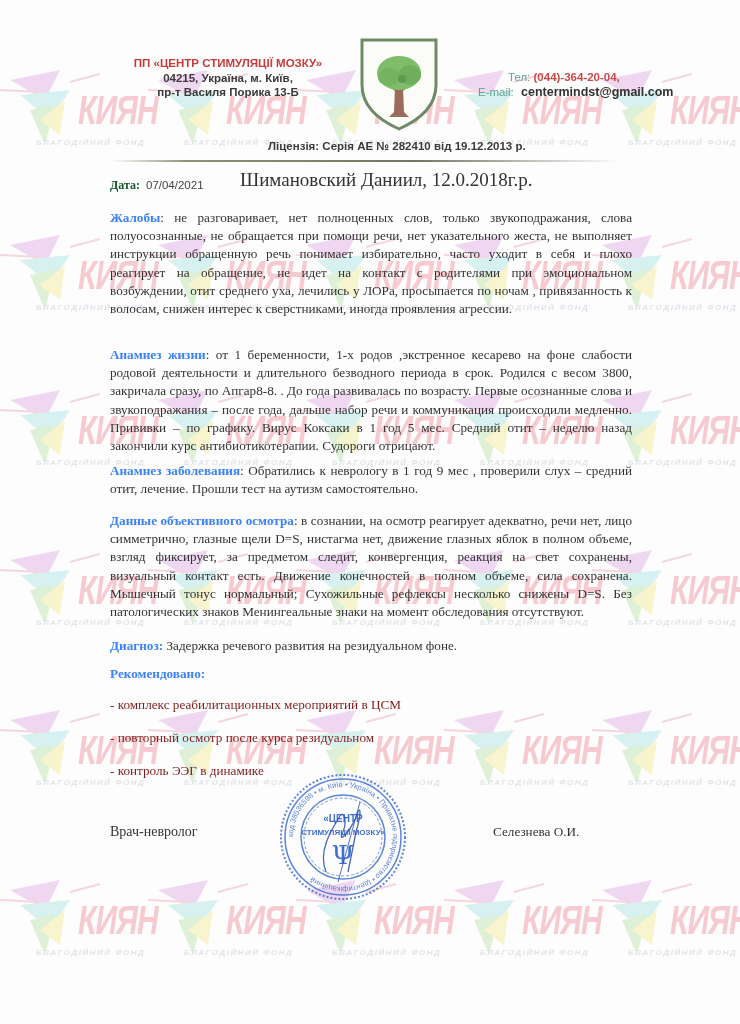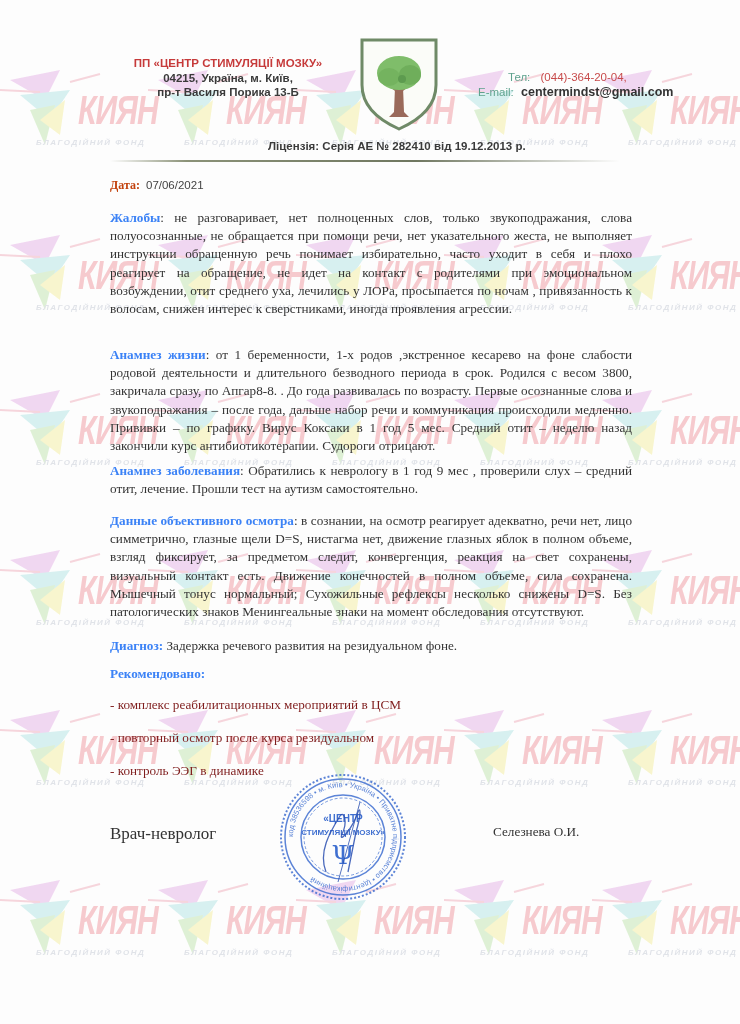--- a/index.html
+++ b/index.html
@@ -33,55 +33,55 @@
     font-family: "Liberation Sans", sans-serif; font-weight: bold; font-size: 11.5px; line-height: 14.5px;
     color: #3a3a3a;
   }
   .org-name { color: #c63a3a; }
   .logo { position: absolute; left: 359px; top: 37px; width: 80px; height: 94px; }
   .contacts {
     position: absolute; left: 478px; top: 70px; width: 230px;
     font-family: "Liberation Sans", sans-serif; font-size: 11.5px; line-height: 15px;
   }
   .contacts .row1 { padding-left: 30px; color: #5fa28e; }
-  .contacts .row1 .val { color: #c74a4a; font-weight: normal; margin-left: 7px; }
+  .contacts .row1 .val { color: #c74a4a; font-weight: bold; }
   .contacts .lbl-mail { color: #5fa28e; margin-top: 30px; }
   .contacts .val-mail { color: #333; font-weight: bold; font-size: 12.5px; margin-left: 4px; }
   .license {
     position: absolute; left: 268px; top: 140px;
     font-family: "Liberation Sans", sans-serif; font-weight: bold; font-size: 11.5px; color: #3a3a3a;
   }
   .header-rule {
     position: absolute; left: 110px; top: 160px; width: 510px; height: 2px;
     background: linear-gradient(90deg, rgba(140,150,110,0) 0%, #8b9278 15%, #6f7760 60%, rgba(140,150,110,0) 100%);
   }
 
   
   .date-line { position: absolute; left: 110px; top: 175px; }
-  .date-label { font-family: "Liberation Serif", serif; font-weight: bold; font-size: 12px; color: #c2410c; }
+  .date-label { font-family: "Liberation Serif", serif; font-weight: bold; font-size: 12px; color: #14532d; }
   .date-value { font-family: "Liberation Sans", sans-serif; font-size: 11.5px; color: #444; margin-left: 2px; }
   .patient { position: absolute; left: 240px; top: 169px; font-size: 19px; color: #333; }
 
   .para {
     position: absolute; left: 110px; width: 522px;
     font-size: 13.2px; line-height: 18.2px; text-align: justify; color: #333;
   }
   .para b { color: #3b82f6; }
   .p-complaints { top: 209px; }
   .p-life { top: 346px; }
   .p-disease { top: 462px; }
   .p-exam { top: 512px; }
   .p-diag { top: 637px; }
   .p-rec { top: 665px; }
   .rec-item { position: absolute; left: 110px; font-size: 13.2px; color: #7f1d1d; }
   .rec-1 { top: 697px; }
   .rec-2 { top: 730px; }
   .rec-3 { top: 763px; }
 
-  .sig-role { position: absolute; left: 110px; top: 824px; font-size: 17px; color: #333; }
+  .sig-role { position: absolute; left: 110px; top: 824px; font-size: 14px; color: #333; }
   .sig-name { position: absolute; left: 493px; top: 824px; font-size: 13.2px; color: #333; }
   .stamp { position: absolute; left: 278px; top: 772px; width: 130px; height: 130px; }
 </style>
 </head>
 <body>
 
 <div class="wm-layer" id="wm-layer">
     <div class="wm" style="left: 0px; top: 60px;">
       <svg width="110" height="90" viewBox="0 0 110 90">
         <polygon points="10,20 60,10 45,40" fill="#e7b9e8"></polygon>
@@ -473,22 +473,23 @@
       <span class="lbl-mail">E-mail:</span>
       <span class="val-mail">centermindst@gmail.com</span>
     </div>
   </div>
 
   <div class="license">Ліцензія: Серія АЕ № 282410 від 19.12.2013 р.</div>
   <div class="header-rule"></div>
 
   <div class="date-line">
     <span class="date-label">Дата:</span>
-    <span class="date-value">07/06/2021</span>
-  </div>
+    <span class="date-value">07/04/2021</span>
+  </div>
+  <div class="patient">Шимановский Даниил, 12.0.2018г.р.</div>
 
   <div class="para p-complaints">
     <b>Жалобы</b><span>:  не разговаривает, нет полноценных слов, только звукоподражания, слова полуосознанные, не обращается при помощи речи, нет указательного жеста, не выполняет инструкции обращенную речь понимает избирательно, часто уходит в себя и плохо реагирует на обращение, не идет на контакт с родителями при эмоциональном возбуждении, отит среднего уха, лечились у ЛОРа, просыпается по ночам , привязанность к волосам, снижен интерес к сверстниками, иногда проявления агрессии.</span>
   </div>
 
   <div class="para p-life">
     <b>Анамнез жизни</b><span>: от 1 беременности,  1-х родов ,экстренное кесарево на фоне слабости родовой деятельности и длительного безводного периода  в срок. Родился с весом 3800, закричала сразу, по Апгар8-8. . До года развивалась по возрасту. Первые осознанные слова и звукоподражания – после года, дальше набор речи  и коммуникация происходили медленно. Прививки – по графику. Вирус Коксаки  в 1 год 5 мес. Средний отит – неделю назад закончили курс антибиотикотерапии. Судороги отрицают.</span>
   </div>
 
   <div class="para p-disease">

